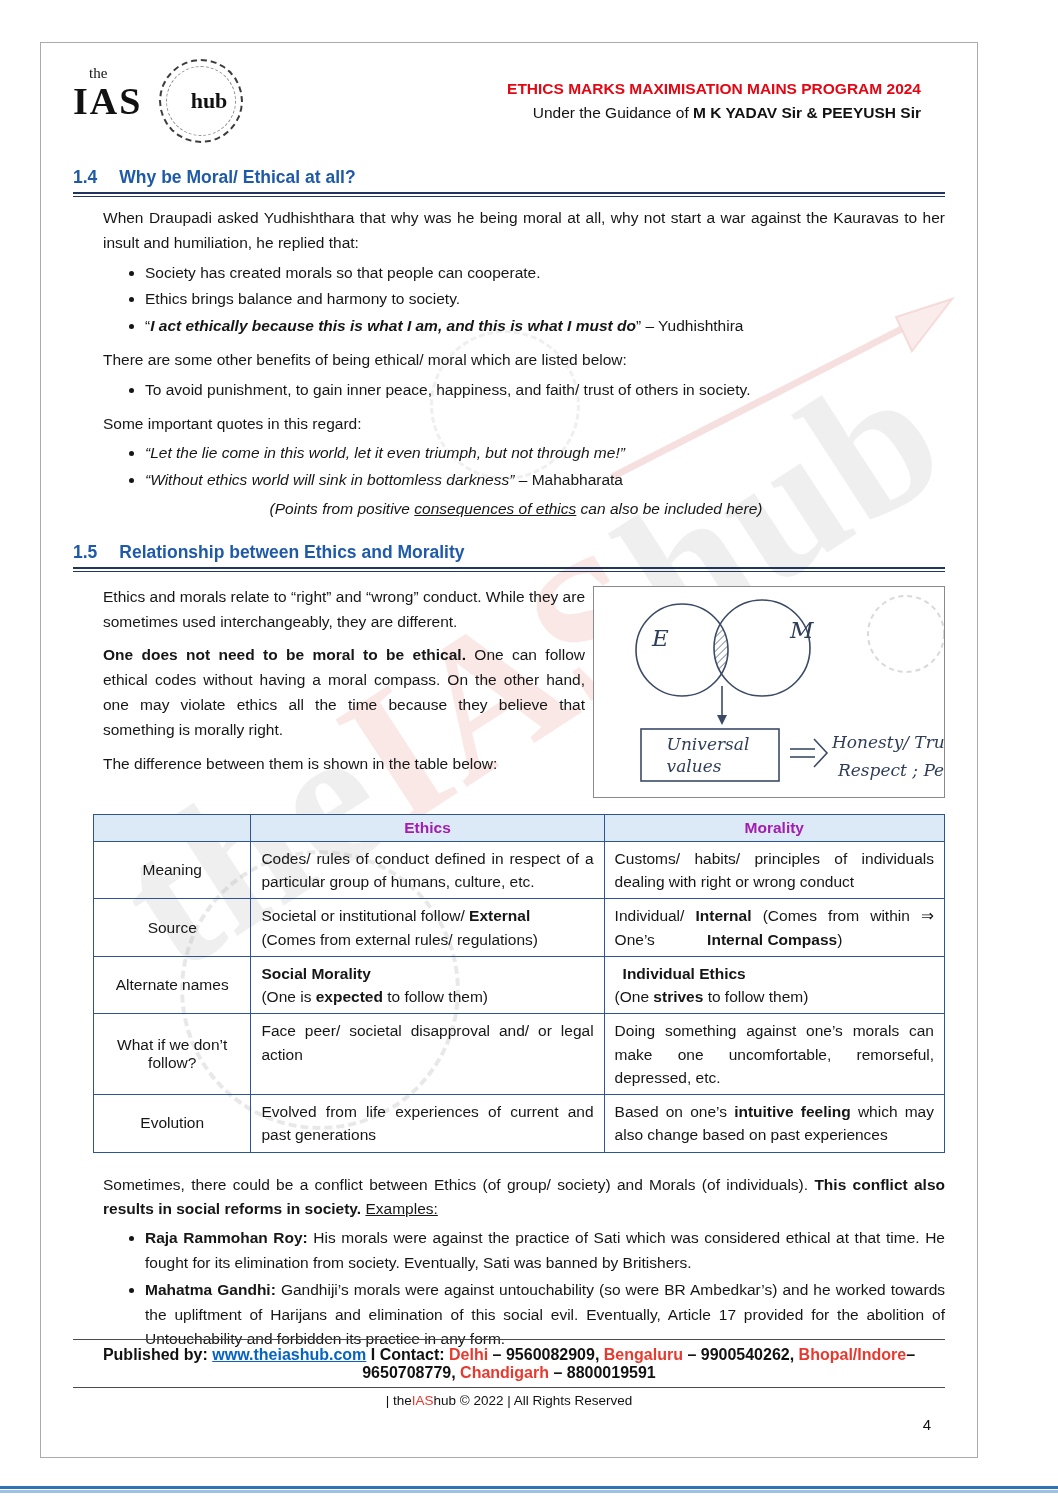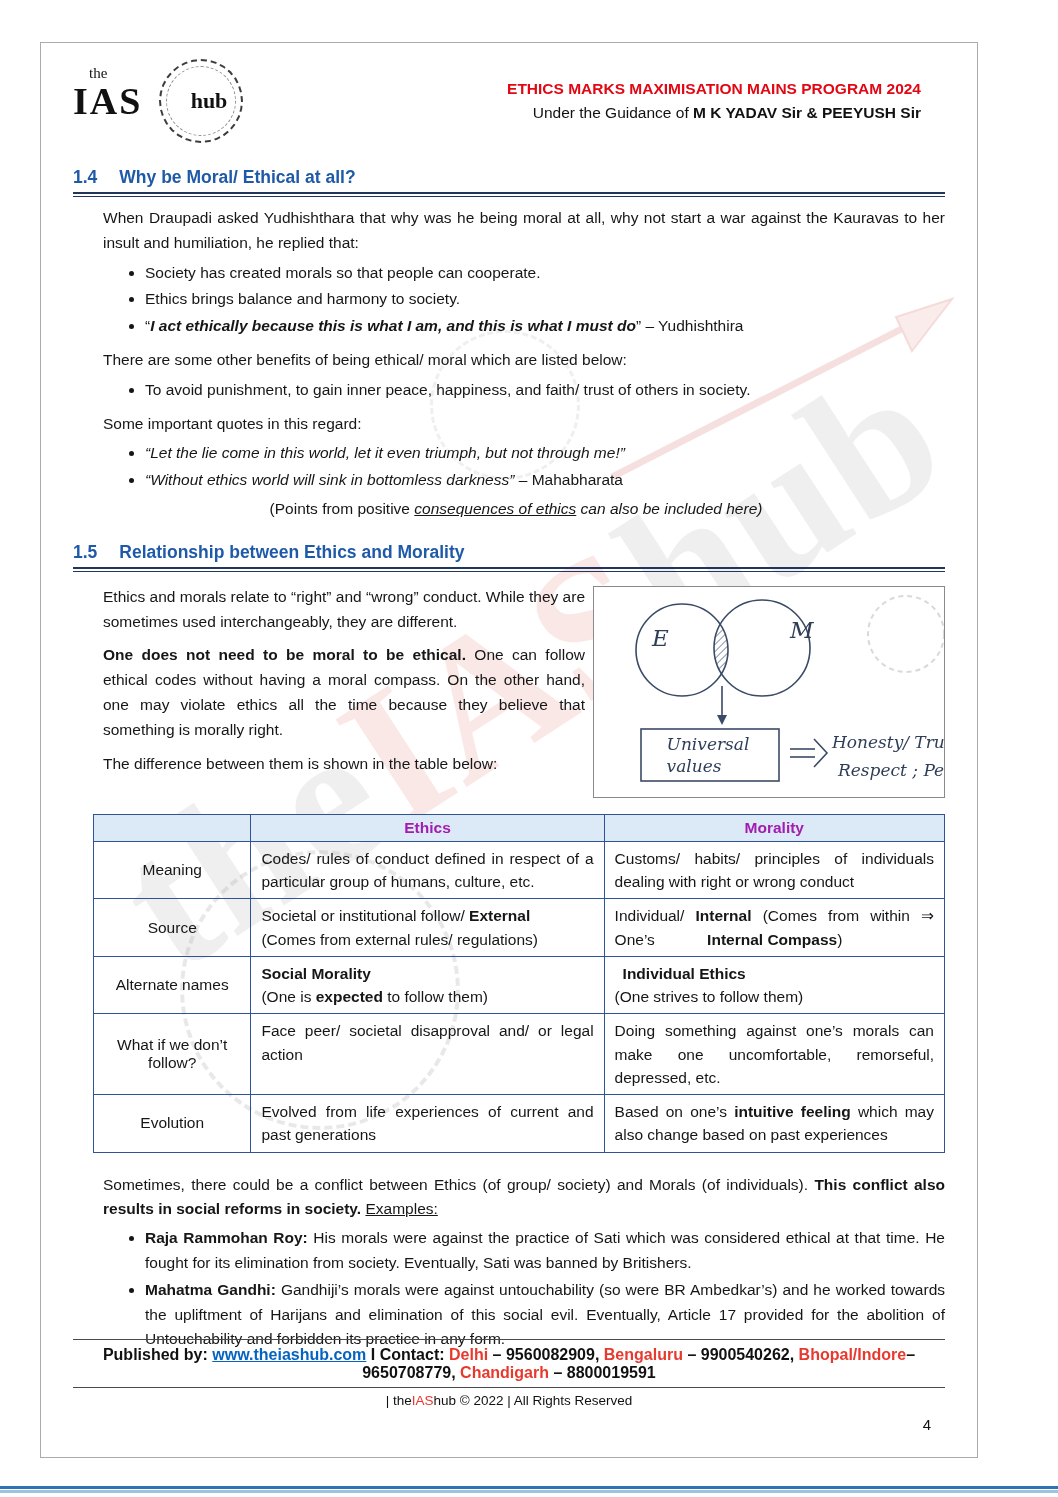--- a/index.html
+++ b/index.html
@@ -132,21 +132,21 @@
       <li>To avoid punishment, to gain inner peace, happiness, and faith/ trust of others in society.</li>
     </ul>
 
     <p class="para">Some important quotes in this regard:</p>
 
     <ul class="blist">
       <li><span style="font-style: italic;">“Let the lie come in this world, let it even triumph, but not through me!”</span></li>
       <li><span style="font-style: italic;">“Without ethics world will sink in bottomless darkness”</span><span> – Mahabharata</span></li>
     </ul>
 
-    <p class="note"><span style=" margin-left: 44px;">(Points from positive </span><span style="font-style: italic; text-decoration: underline;">consequences of ethics</span><span style="font-style: italic;"> can also be included here)</span></p>
+    <p class="note"><span style="font-style: italic; margin-left: 44px;">(Points from positive </span><span style="font-style: italic; text-decoration: underline;">consequences of ethics</span><span style="font-style: italic;"> can also be included here)</span></p>
 
     <div class="sec-heading">
       <span class="sec-num">1.5</span><span class="sec-title">Relationship between Ethics and Morality</span>
       <div class="dline"></div>
     </div>
 
     <div class="s15-body">
       <div class="s15-text">
         <p class="para">Ethics and morals relate to “right” and “wrong” conduct. While they are sometimes used interchangeably, they are different.</p>
         <p class="para"><span style="font-weight: 700;">One does not need to be moral to be ethical.</span><span> One can follow ethical codes without having a moral compass. On the other hand, one may violate ethics all the time because they believe that something is morally right.</span></p>
@@ -199,21 +199,21 @@
           <td class="cell"><span>Customs/ habits/ principles of individuals dealing with right or wrong conduct</span></td>
         </tr>
         <tr>
           <td class="row-label">Source</td>
           <td class="cell"><span>Societal or institutional follow/ </span><span style="font-weight: 700;">External</span><br><span>(Comes from external rules/ regulations)</span></td>
           <td class="cell"><span>Individual/ </span><span style="font-weight: 700;">Internal</span><span> (Comes from within ⇒ One’s </span><span style="font-weight: 700; margin-left: 48px;">Internal Compass</span><span>)</span></td>
         </tr>
         <tr>
           <td class="row-label">Alternate names</td>
           <td class="cell"><span style="font-weight: 700;">Social Morality</span><br><span>(One is </span><span style="font-weight: 700;">expected</span><span> to follow them)</span></td>
-          <td class="cell"><span style="font-weight: 700; padding-left: 8px;">Individual Ethics</span><br><span>(One </span><span style="font-weight: 400;">strives</span><span> to follow them)</span></td>
+          <td class="cell"><span style="font-weight: 700; padding-left: 8px;">Individual Ethics</span><br><span>(One </span><span style="font-weight: 700;">strives</span><span> to follow them)</span></td>
         </tr>
         <tr>
           <td class="row-label">What if we don’t follow?</td>
           <td class="cell"><span>Face peer/ societal disapproval and/ or legal action</span></td>
           <td class="cell"><span>Doing something against one’s morals can make one uncomfortable, remorseful, depressed, etc.</span></td>
         </tr>
         <tr>
           <td class="row-label">Evolution</td>
           <td class="cell"><span>Evolved from life experiences of current and past generations</span></td>
           <td class="cell"><span>Based on one’s </span><span style="font-weight: 700;">intuitive feeling</span><span> which may also change based on past experiences</span></td>

